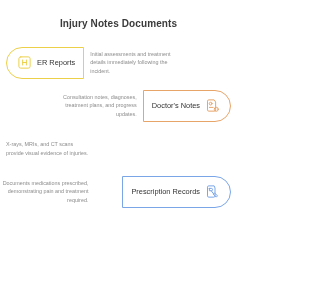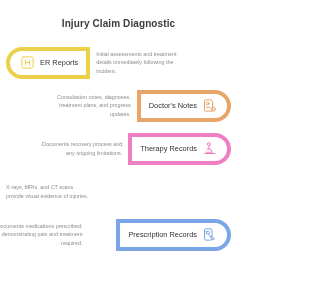--- a/index.html
+++ b/index.html
@@ -36,21 +36,21 @@
   }
   .row.left  { justify-content: flex-start; }
   .row.right { justify-content: flex-end; }
 
   
   .pill {
     display: flex;
     align-items: center;
     box-sizing: border-box;
     height: 32px;
-    border: 4px solid #a16207;
+    border: 1px solid #a16207;
     background: #fff;
     padding: 0 6px;
     gap: 5px;
     flex: 0 0 auto;
   }
   
   .row.left .pill {
     border-top-left-radius: 16px;
     border-bottom-left-radius: 16px;
     border-top-right-radius: 0;
@@ -93,21 +93,21 @@
   .row.left .desc  { margin-left: 6px;  text-align: left; }
   .row.right .desc { margin-right: 6px; text-align: right; }
 
   
   .row.left  .pill { margin-left: 6px; }
   .row.right .pill { margin-right: 6px; }
 </style>
 </head>
 <body>
 
-<h1 class="page-title">Injury Claim Diagnostic</h1>
+<h1 class="page-title">Injury Notes Documents</h1>
 
 <div class="rows" id="rows-root">
     <div class="row left">
       <div class="pill" style="border-color: rgb(236, 208, 74);">
         <span class="icon-box">
           <svg width="15" height="15" viewBox="0 0 24 24" fill="none" stroke="#ecd04a" stroke-width="1.6" stroke-linecap="round" stroke-linejoin="round">
             <rect x="3" y="3" width="18" height="18" rx="3"></rect>
             <path d="M9 8v8M15 8v8M9 12h6"></path>
           </svg>
         </span>
@@ -122,34 +122,20 @@
         <span class="icon-box">
           <svg width="15" height="15" viewBox="0 0 24 24" fill="none" stroke="#e8a56a" stroke-width="1.6" stroke-linecap="round" stroke-linejoin="round">
             <path d="M14 3H6a2 2 0 0 0-2 2v14a2 2 0 0 0 2 2h9a2 2 0 0 0 2-2V7z"></path>
             <circle cx="9" cy="9" r="2.2"></circle>
             <path d="M7 15h6"></path>
             <circle cx="18" cy="18" r="3.2"></circle>
           </svg>
         </span>
       </div>
     </div>
-    <div class="row right">
-      <div class="desc">Documents recovery process and any ongoing limitations.</div>
-      <div class="pill" style="border-color: rgb(239, 127, 194);">
-        <span class="pill-label">Therapy Records</span>
-        <span class="icon-box">
-          <svg width="15" height="15" viewBox="0 0 24 24" fill="none" stroke="#ef7fc2" stroke-width="1.6" stroke-linecap="round" stroke-linejoin="round">
-            <circle cx="11" cy="5" r="2.4"></circle>
-            <path d="M11 8v5M7 18h9"></path>
-            <path d="M4 20h17"></path>
-            <path d="M8 13h6l2 5"></path>
-          </svg>
-        </span>
-      </div>
-    </div>
     <div class="row left">
       <div class="desc">X-rays, MRIs, and CT scans provide visual evidence of injuries.</div>
     </div>
     <div class="row right">
       <div class="desc">Documents medications prescribed, demonstrating pain and treatment required.</div>
       <div class="pill" style="border-color: rgb(122, 166, 232); margin-left: 28px;">
         <span class="pill-label">Prescription Records</span>
         <span class="icon-box">
           <svg width="15" height="15" viewBox="0 0 24 24" fill="none" stroke="#7aa6e8" stroke-width="1.6" stroke-linecap="round" stroke-linejoin="round">
             <path d="M14 3H6a2 2 0 0 0-2 2v14a2 2 0 0 0 2 2h8a2 2 0 0 0 2-2V7z"></path>

